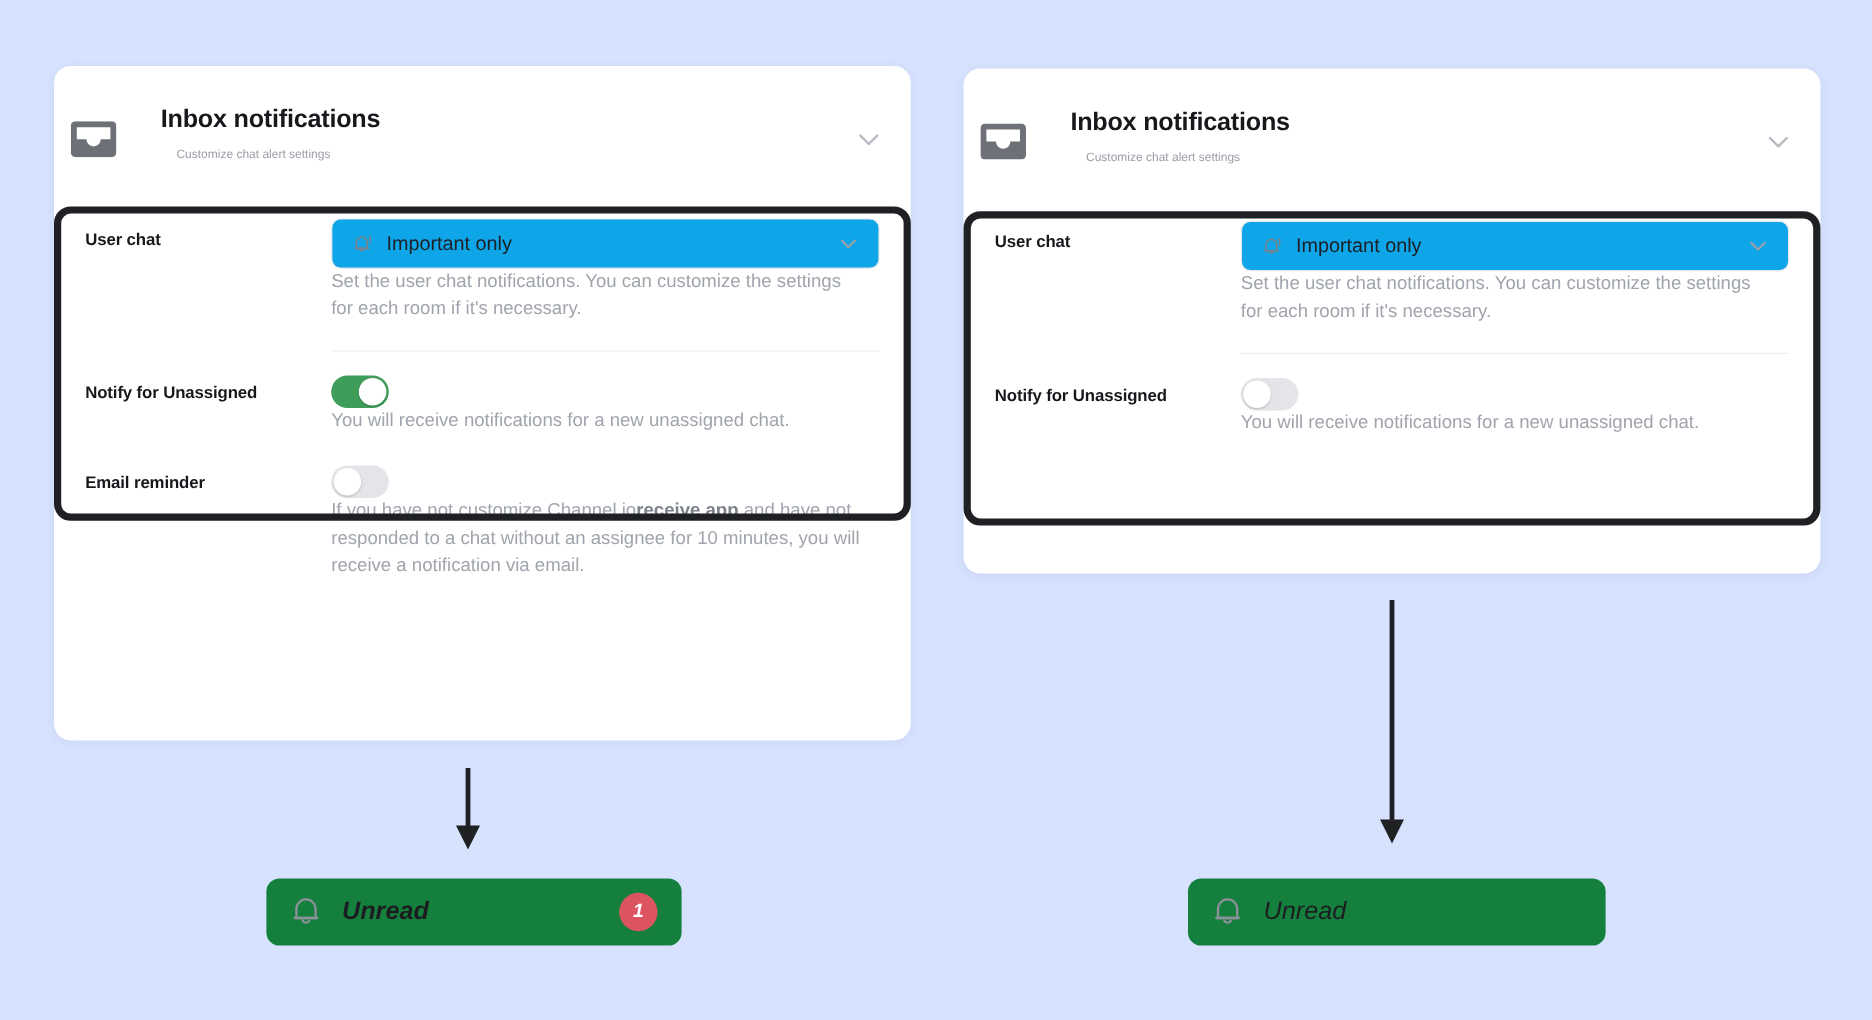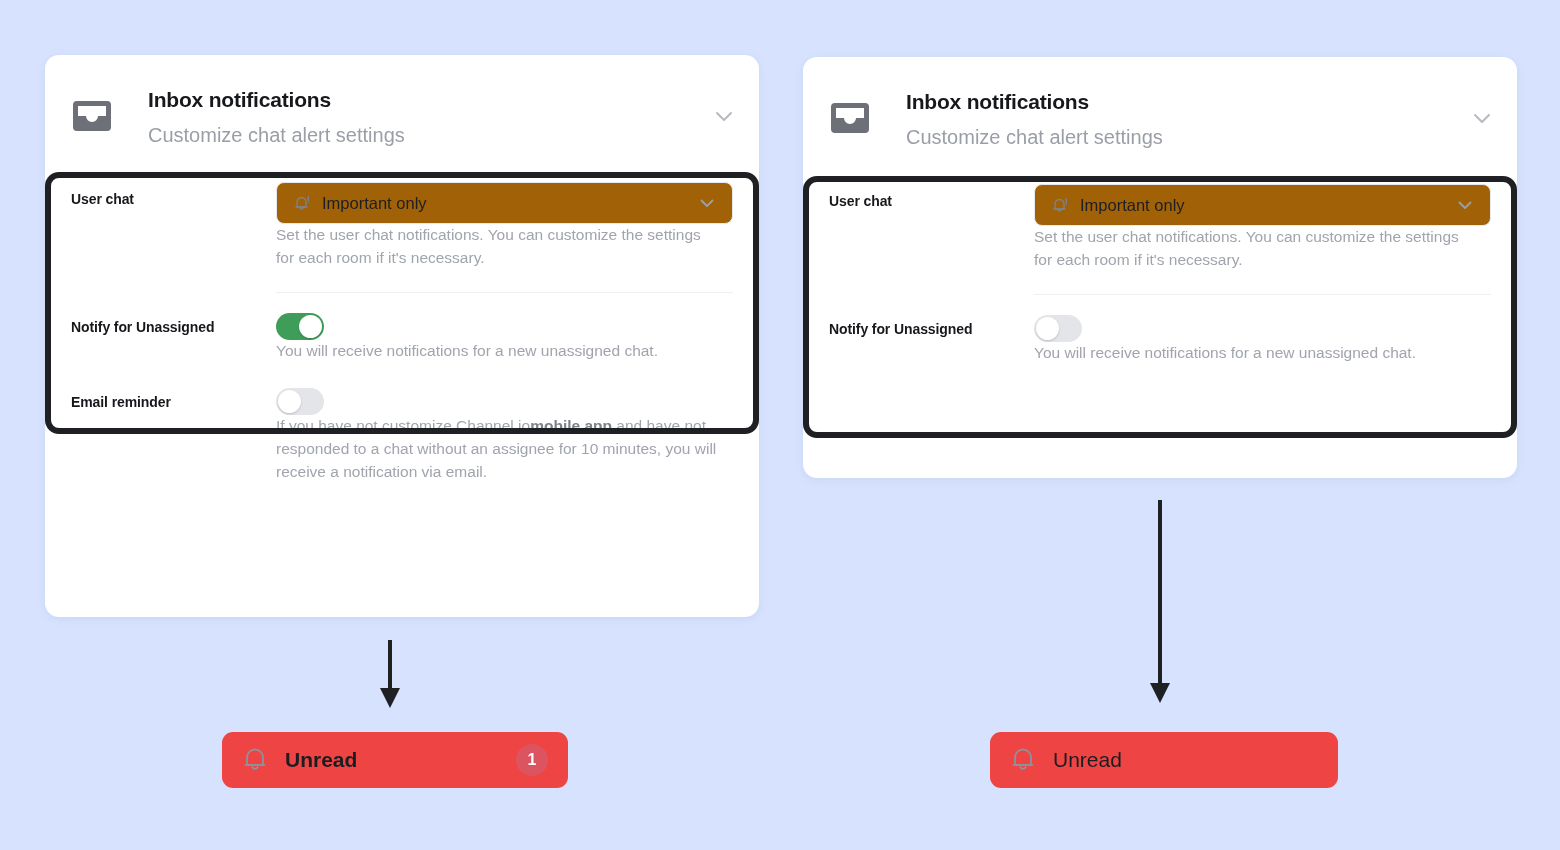--- a/index.html
+++ b/index.html
@@ -30,21 +30,21 @@
   }
 
   #card-left  { left: 45px;  top: 55px;  width: 714px; height: 562px; }
   #card-right { left: 803px; top: 57px;  width: 714px; height: 421px; }
 
   
   .card-header {
     position: relative;
     display: flex;
     align-items: flex-start;
-    padding: 28px 26px 0 24px;
+    padding: 28px 26px 0 10px;
     height: 110px;
   }
 
   .inbox-icon {
     width: 38px;
     height: 30px;
     flex: 0 0 auto;
     margin-top: 18px;
     margin-left: 4px;
   }
@@ -55,23 +55,24 @@
   }
 
   .card-title {
     font-size: 21px;
     font-weight: bold;
     color: #17181c;
     letter-spacing: -0.2px;
   }
 
   .card-subtitle {
-    font-size: 20px;
+    font-size: 10px;
     color: #9a9ea6;
     margin-top: 12px;
+    margin-left: 13px;
   }
 
   .collapse-chevron {
     position: absolute;
     right: 22px;
     top: 48px;
     width: 26px;
     height: 26px;
     cursor: pointer;
   }
@@ -101,21 +102,21 @@
     flex: 1 1 auto;
     min-width: 0;
   }
 
   
   .select {
     position: relative;
     height: 42px;
     border: 1px solid #e6e8ec;
     border-radius: 8px;
-    background: #a16207;
+    background: #0ea5e9;
     display: flex;
     align-items: center;
     padding: 0 14px 0 16px;
     cursor: pointer;
   }
 
   .select-bell { width: 18px; height: 20px; flex: 0 0 auto; }
 
   .select-value {
     margin-left: 11px;
@@ -191,26 +192,27 @@
   #highlight-right { left: 803px; top: 176px; width: 714px; height: 262px; }
 
   
   .arrow { position: absolute; }
   #arrow-left  { left: 370px;  top: 640px; width: 40px; height: 70px; }
   #arrow-right { left: 1140px; top: 500px; width: 40px; height: 205px; }
 
   
   .unread-pill {
     position: absolute;
-    background: #ef4444;
+    background: #15803d;
     border-radius: 11px;
     display: flex;
     align-items: center;
     padding: 0 20px;
     cursor: pointer;
+    font-style: italic;
   }
 
   #unread-left  { left: 222px; top: 732px; width: 346px; height: 56px; }
   #unread-right { left: 990px; top: 732px; width: 348px; height: 56px; }
 
   .unread-bell { width: 26px; height: 28px; flex: 0 0 auto; }
 
   .unread-label {
     margin-left: 17px;
     font-size: 21px;
@@ -294,21 +296,21 @@
           <div class="help-text wide">You will receive notifications for a new unassigned chat.</div>
         </div>
       </div>
 
       <div class="setting-row" style="padding-top:22px">
         <div class="row-label">Email reminder</div>
         <div class="row-control">
           <span class="toggle off">
             <span class="knob"></span>
           </span>
-          <div class="help-text wide"><span>If you have not customize Channel.io</span><a href="#">mobile app</a><span> and have not responded to a chat without an assignee for 10 minutes, you will receive a notification via email.</span></div>
+          <div class="help-text wide"><span>If you have not customize Channel.io</span><a href="#">receive app</a><span> and have not responded to a chat without an assignee for 10 minutes, you will receive a notification via email.</span></div>
         </div>
       </div>
 
     </div>
   </div>
 
   <div class="card" id="card-right">
 
     <div class="card-header">
       <span class="inbox-icon">

